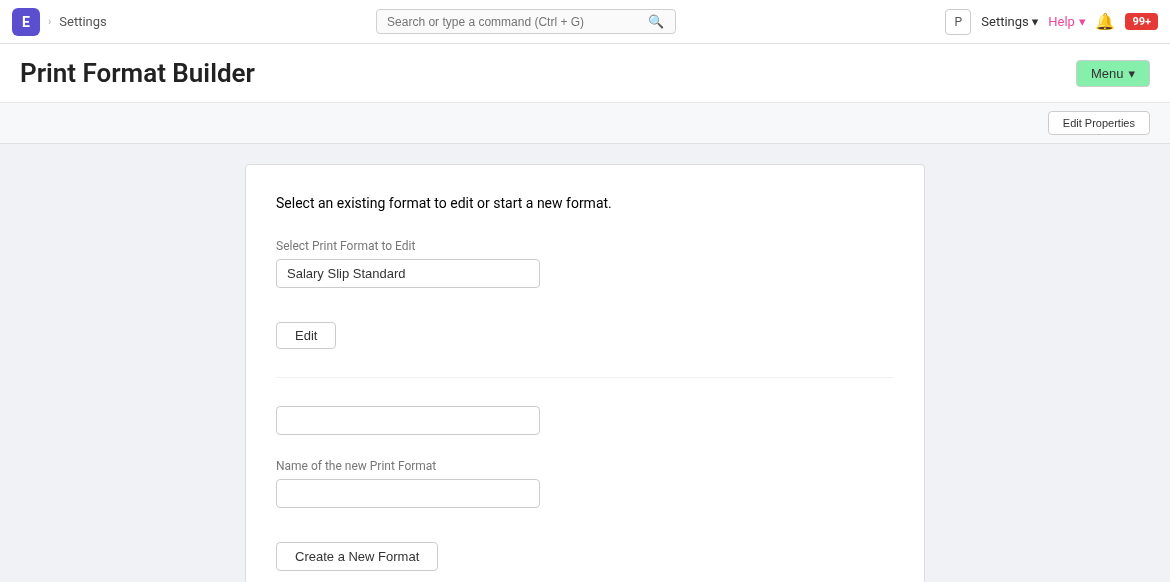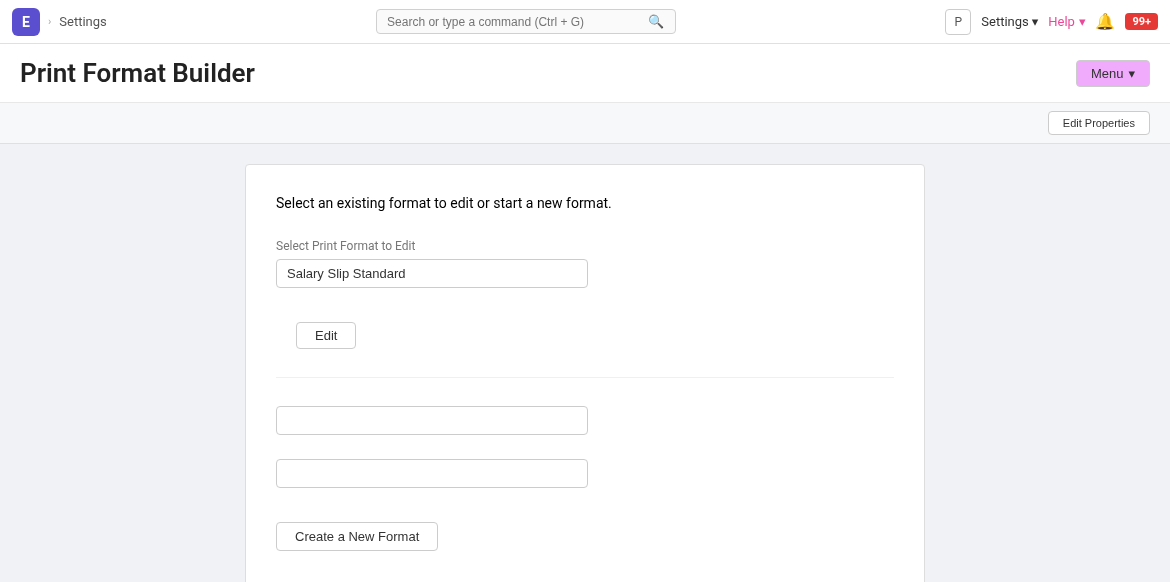--- a/index.html
+++ b/index.html
@@ -122,21 +122,21 @@
       padding: 14px 20px;
       border-bottom: 1px solid #e8e8e8;
     }
     .page-title {
       font-size: 26px;
       font-weight: 600;
       color: #222;
     }
     .menu-btn {
       border: 1px solid #ccc;
-      background: #f0abfc;
+      background: #86efac;
       border-radius: 4px;
       padding: 5px 14px;
       font-size: 13px;
       cursor: pointer;
       display: flex;
       align-items: center;
       gap: 5px;
       color: #333;
     }
 
@@ -180,39 +180,38 @@
     .form-section {
       margin-bottom: 24px;
     }
     .form-label {
       display: block;
       font-size: 12px;
       color: #777;
       margin-bottom: 6px;
     }
     .form-input {
-      width: 312px;
+      width: 264px;
       padding: 6px 10px;
       border: 1px solid #ccc;
       border-radius: 4px;
       font-size: 13px;
       color: #333;
       background: #fff;
       outline: none;
     }
     .edit-btn {
       border: 1px solid #ccc;
       background: #fff;
       border-radius: 4px;
       padding: 5px 18px;
       font-size: 13px;
       cursor: pointer;
       color: #333;
       margin-top: 10px;
-      margin-left: 20px;
     }
     .divider {
       border: none;
       border-top: 1px solid #f0f0f0;
       margin: 28px 0;
     }
     .create-btn {
       border: 1px solid #ccc;
       background: #fff;
       border-radius: 4px;
@@ -286,20 +285,21 @@
       </button>
     </div>
 
     <hr class="divider">
 
     <div class="form-section">
       <input class="form-input" type="text" placeholder="" style="">
     </div>
 
     <div class="form-section">
+      <label class="form-label">Name of the new Print Format</label>
       <input class="form-input" type="text" placeholder="" style="">
     </div>
 
     <div>
       <button class="create-btn">
         <span>Create a New Format</span>
       </button>
     </div>
 
   </div>

